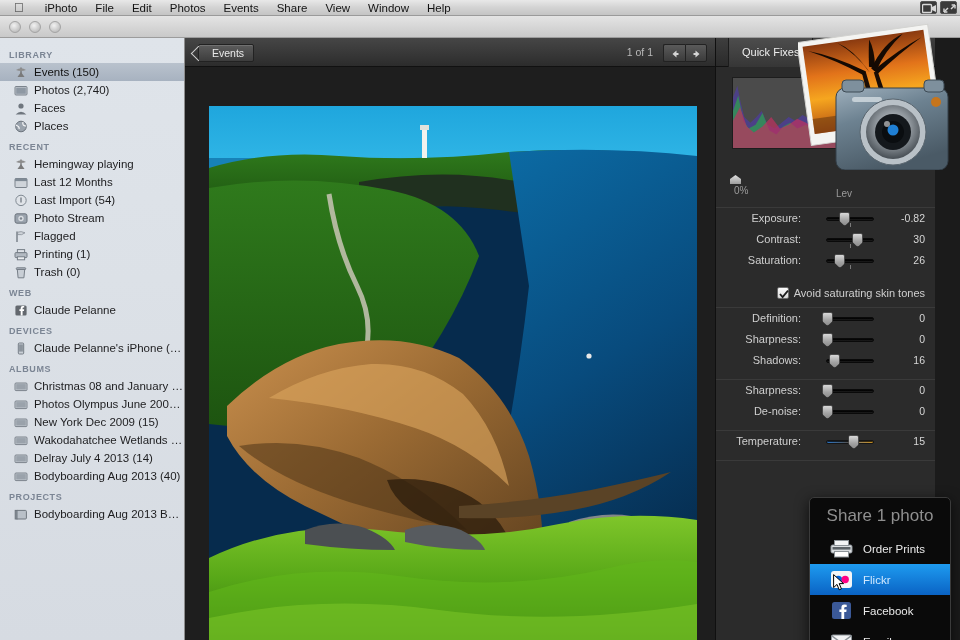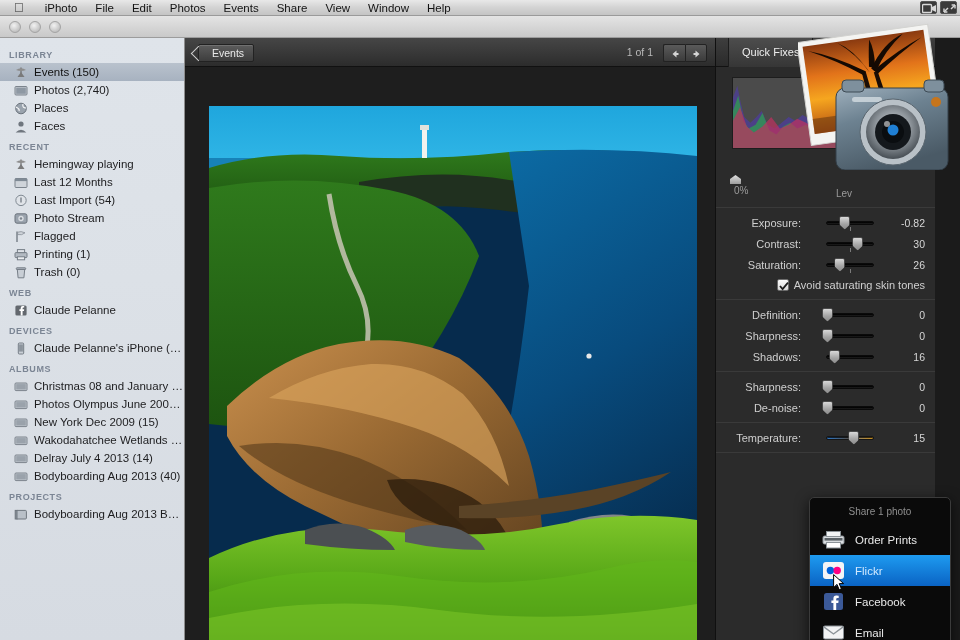--- a/index.html
+++ b/index.html
@@ -104,55 +104,55 @@
   .hist{ width:100%; height:72px; background:#4a4a4a; border:1px solid #1d1d1d; position:relative; overflow:hidden;}
   .levelrow{ position:relative; height:26px; }
   .lev-label{ position:absolute; left:18px; top:8px; color:#9b9b9b; font-size:10px; }
   .lev-label2{ position:absolute; left:120px; top:11px; color:#9b9b9b; font-size:10px; }
   .lev-handle{ position:absolute; left:14px; top:-2px; width:11px;height:9px;
                background:linear-gradient(#e0e0e0,#9d9d9d);
                clip-path:polygon(50% 0,100% 45%,100% 100%,0 100%,0 45%); }
 
   .divider{ height:1px; background:#1c1c1c; border-bottom:1px solid #3a3a3a; margin:4px 0; }
 
-  .srow{ display:flex; align-items:center; height:21px; padding:0 10px 0 0;gap:18px; }
+  .srow{ display:flex; height:21px; padding:0 10px 0 0;gap:18px; }
   .sname{ width:92px; text-align:right; color:#cfcfcf; font-size:11px; padding-right:7px; flex:none;}
   .strack{ position:relative; flex:1; height:14px; }
   .sbar{ position:absolute; top:5px; left:0; right:0; height:4px; border-radius:2px;
          background:linear-gradient(to bottom,#0d0d0d,#1f1f1f);
          border:1px solid #0a0a0a; box-shadow:inset 0 1px 1px rgba(0,0,0,.8); }
   .sbar.temp{ background:linear-gradient(to right,#2f7fd6 0%,#5a5a5a 45%,#8a8a8a 52%,#d79a22 100%); border-color:#151515;}
   .sbar.tint{ background:linear-gradient(to right,#c93dbb 0%,#8a8a8a 48%,#2fae5e 100%); border-color:#151515;}
   .sknob{ position:absolute; top:0px; width:11px; height:14px;
           background:linear-gradient(to bottom,#d8d8d8,#a3a3a3 60%,#8d8d8d);
           border:1px solid #4a4a4a; border-radius:2px 2px 3px 3px;
           clip-path:polygon(0 0,100% 0,100% 62%,50% 100%,0 62%);
           margin-left:-5px; }
   .stick{ position:absolute; top:11px; left:50%; width:1px;height:4px; background:#7b7b7b; }
   .sval{ width:33px; text-align:right; color:#d6d6d6; font-size:10.5px; flex:none; }
 
-  .chkrow{ display:flex; align-items:center; justify-content:flex-end; height:20px; padding-right:10px; gap:5px; }
+  .chkrow{ display:flex; align-items:center; justify-content:flex-end; height:20px; padding-right:10px; gap:5px;margin-top:8px; }
   .chk{ width:12px;height:12px; background:linear-gradient(#fafafa,#d9d9d9); border:1px solid #6d6d6d;
         border-radius:2px; position:relative; }
   .chk svg{ position:absolute; top:0; left:0; }
   .chklabel{ color:#cfcfcf; font-size:11px; }
 
   .eyed{ position:absolute; left:14px; width:23px;height:19px; border-radius:3px;
          background:linear-gradient(to bottom,#4e4e4e,#353535); border:1px solid #1e1e1e;
          box-shadow:inset 0 1px 0 rgba(255,255,255,.1); }
   .eyed svg{ position:absolute; top:3px; left:5px; }
 
   
   .share{
     position:absolute; left:809px; top:481px; width:142px; height:159px;
     background:#0a0a0a; border:1px solid #3b3b3b; border-radius:5px;
     box-shadow:0 4px 14px rgba(0,0,0,.7); overflow:hidden; z-index:30;
   }
-  .share-title{ text-align:center; color:#8f8f8f; font-size:10px; padding:8px 0 7px; }
-  .sitem{ display:flex; align-items:center; height:31px; padding-left:12px; gap:10px; color:#e8e8e8; font-size:11.5px;}
+  .share-title{ text-align:center; color:#8f8f8f; font-size:17px; padding:8px 0 7px; }
+  .sitem{ display:flex; align-items:center; height:31px; padding-left:20px; gap:10px; color:#e8e8e8; font-size:11.5px;}
   .sitem.hl{ background:linear-gradient(to bottom,#1e9bf0,#0a63c4); color:#cfe8ff; }
   .sicon{ width:23px;height:19px; flex:none; position:relative; border-radius:2px; }
 
   .cursor{ position:absolute; left:833px; top:558px; width:12px; height:18px; z-index:40; }
 
   
   .appicon{ position:absolute; left:798px; top:6px; width:156px; height:148px; z-index:20; }
 </style>
 </head>
 <body>
@@ -212,34 +212,34 @@
         <svg width="14" height="13" viewBox="0 0 14 13">
             <rect x="1" y="2.5" width="12" height="8.5" rx="1" fill="#c2c8cf" stroke="#7c848d"></rect>
             <rect x="2.2" y="3.7" width="9.6" height="6.1" fill="#8e98a3"></rect>
           </svg>
       </span>
       <span class="lbl">Photos (2,740)</span>
     </div>
     <div class="row">
       <span class="ico">
         <svg width="14" height="13" viewBox="0 0 14 13">
+            <circle cx="7" cy="4" r="2.6" fill="#6f767e"></circle>
+            <path d="M1.6 12.5 Q7 6.8 12.4 12.5Z" fill="#6f767e"></path>
+          </svg>
+      </span>
+      <span class="lbl">Faces</span>
+    </div>
+    <div class="row">
+      <span class="ico">
+        <svg width="14" height="13" viewBox="0 0 14 13">
             <circle cx="7" cy="6.5" r="5.3" fill="#9aa3ad" stroke="#6b737c"></circle>
             <path d="M2 5 Q6 7 5 9 M9 2 Q8 6 12 6" stroke="#fff" fill="none" stroke-width="1.1"></path>
           </svg>
       </span>
       <span class="lbl">Places</span>
-    </div>
-    <div class="row">
-      <span class="ico">
-        <svg width="14" height="13" viewBox="0 0 14 13">
-            <circle cx="7" cy="4" r="2.6" fill="#6f767e"></circle>
-            <path d="M1.6 12.5 Q7 6.8 12.4 12.5Z" fill="#6f767e"></path>
-          </svg>
-      </span>
-      <span class="lbl">Faces</span>
     </div>
 
     <div class="sect">RECENT</div>
     <div class="row">
       <span class="ico">
         <svg width="14" height="13" viewBox="0 0 14 13">
             <path d="M7 1.5 L7 11" stroke="#6b6b6b" stroke-width="1.2"></path>
             <path d="M2 4 Q7 0.5 12 4 Q7 6 2 4Z" fill="#8d8d8d"></path>
             <path d="M3.5 11 L7 6 L10.5 11Z" fill="#7a7a7a"></path>
           </svg>

